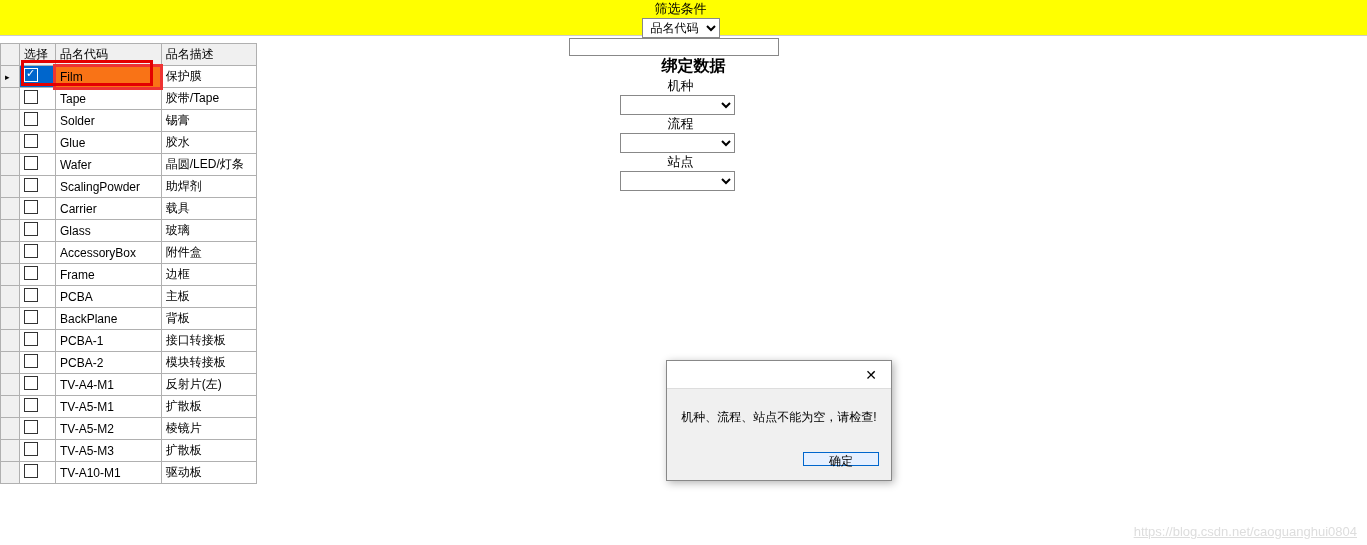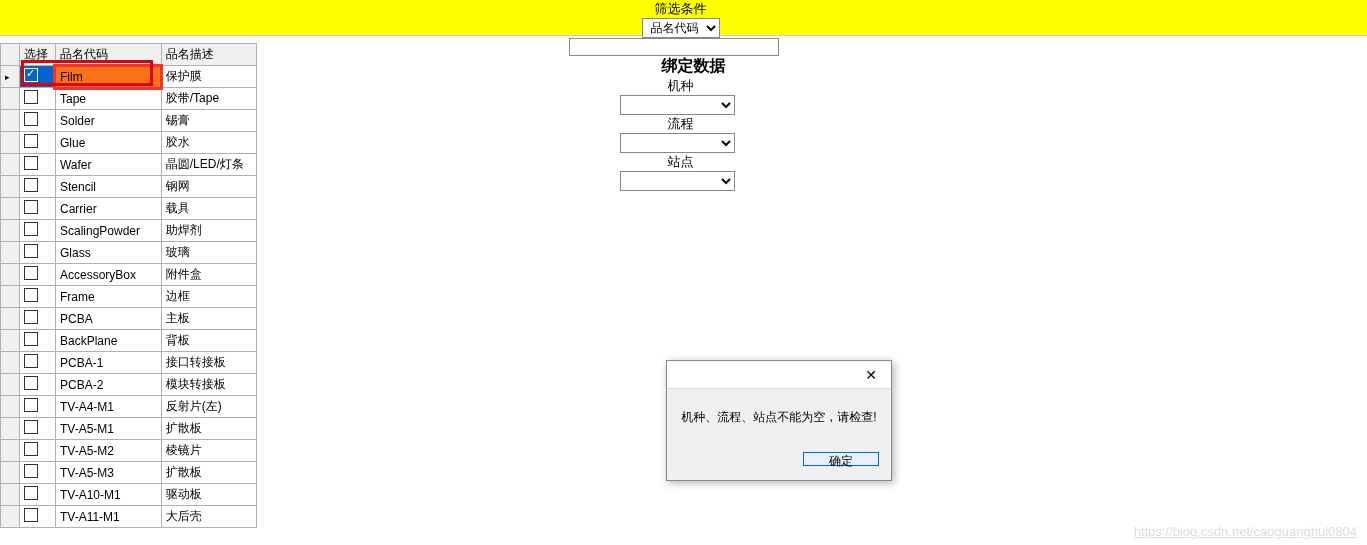--- a/index.html
+++ b/index.html
@@ -226,38 +226,32 @@
           </tr>
           <tr>
             <td class="row-indicator"></td>
             <td class="col-select"><span class="chk-wrap"></span></td>
             <td class="col-code cell-code">Wafer</td>
             <td class="col-desc">晶圆/LED/灯条</td>
           </tr>
           <tr>
             <td class="row-indicator"></td>
             <td class="col-select"><span class="chk-wrap"></span></td>
-            <td class="col-code cell-code">Stencil</td>
-            <td class="col-desc">钢网</td>
+            <td class="col-code cell-code">ScalingPowder</td>
+            <td class="col-desc">助焊剂</td>
           </tr>
           <tr>
             <td class="row-indicator"></td>
             <td class="col-select"><span class="chk-wrap"></span></td>
             <td class="col-code cell-code">Carrier</td>
             <td class="col-desc">载具</td>
           </tr>
           <tr>
             <td class="row-indicator"></td>
             <td class="col-select"><span class="chk-wrap"></span></td>
-            <td class="col-code cell-code">ScalingPowder</td>
-            <td class="col-desc">助焊剂</td>
-          </tr>
-          <tr>
-            <td class="row-indicator"></td>
-            <td class="col-select"><span class="chk-wrap"></span></td>
             <td class="col-code cell-code">Glass</td>
             <td class="col-desc">玻璃</td>
           </tr>
           <tr>
             <td class="row-indicator"></td>
             <td class="col-select"><span class="chk-wrap"></span></td>
             <td class="col-code cell-code">AccessoryBox</td>
             <td class="col-desc">附件盒</td>
           </tr>
           <tr>
@@ -312,26 +306,20 @@
             <td class="row-indicator"></td>
             <td class="col-select"><span class="chk-wrap"></span></td>
             <td class="col-code cell-code">TV-A5-M3</td>
             <td class="col-desc">扩散板</td>
           </tr>
           <tr>
             <td class="row-indicator"></td>
             <td class="col-select"><span class="chk-wrap"></span></td>
             <td class="col-code cell-code">TV-A10-M1</td>
             <td class="col-desc">驱动板</td>
-          </tr>
-          <tr>
-            <td class="row-indicator"></td>
-            <td class="col-select"><span class="chk-wrap"></span></td>
-            <td class="col-code cell-code">TV-A11-M1</td>
-            <td class="col-desc">大后壳</td>
           </tr>
         </tbody>
     </table>
   </div>
 </div>
 
 <div class="red-box"></div>
 
 <div class="dialog">
   <div class="dialog-titlebar">

